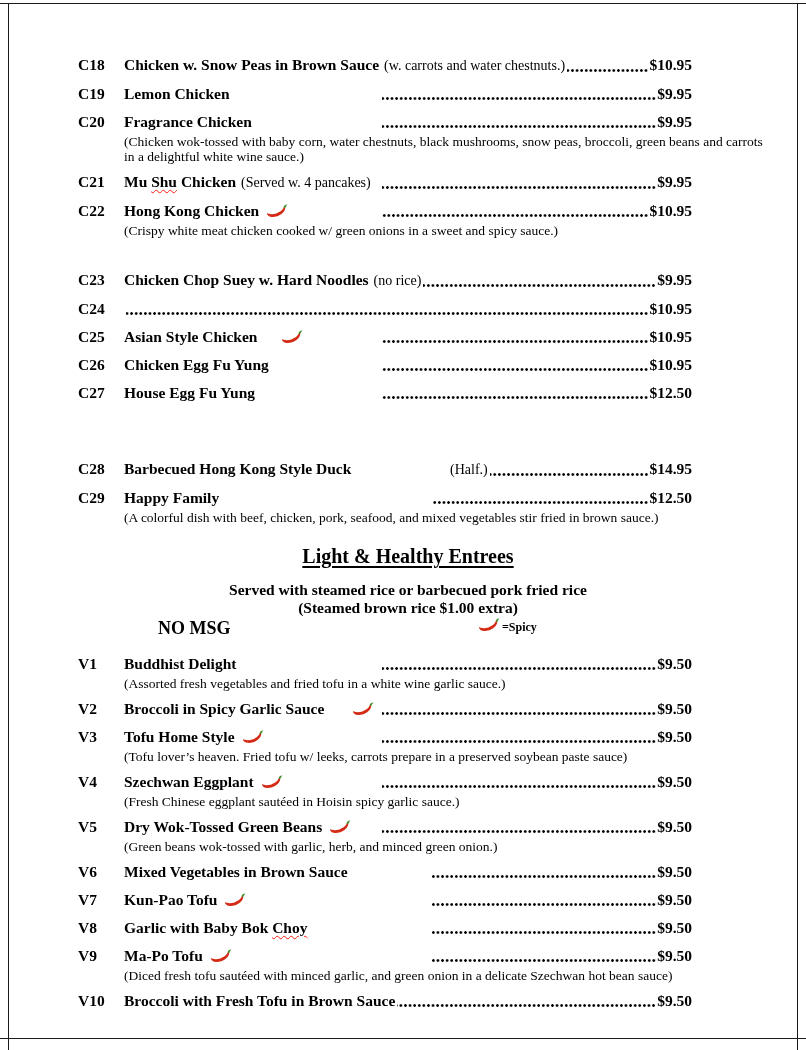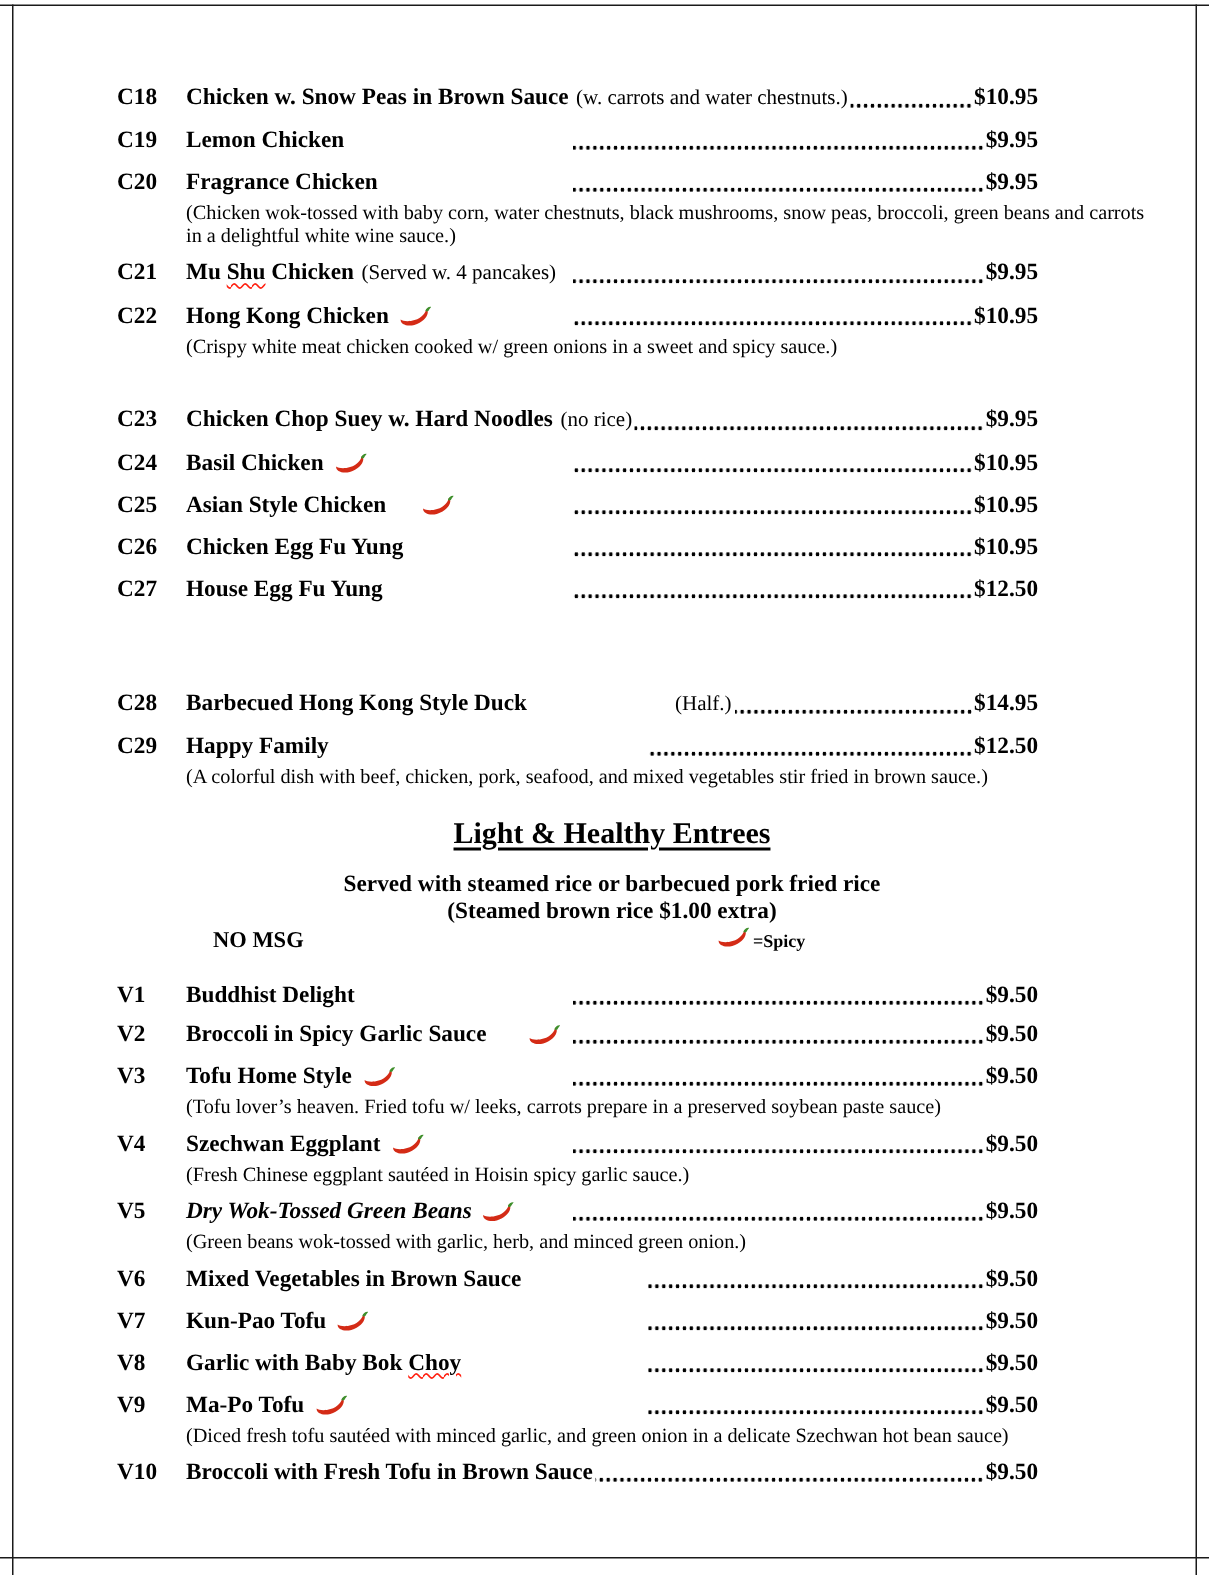--- a/index.html
+++ b/index.html
@@ -43,21 +43,21 @@
             text-decoration-color:#ff1f0f; text-decoration-thickness:1px;
             text-underline-offset:2px; }
 
   .section-header { width:660px; text-align:center; margin-top:18px; margin-bottom:20px;
                     position:relative; }
   .section-title { font-weight:bold; font-size:20px; line-height:26px;
                    text-decoration:underline; text-decoration-thickness:1.5px;
                    text-underline-offset:3px; margin-bottom:12px; }
   .section-sub { font-weight:bold; font-size:15.5px; line-height:18px; }
   .legend-row { position:relative; height:18px; margin-top:1px; text-align:left; }
-  .no-msg { font-weight:bold; font-size:15px; margin-left:64px; }
+  .no-msg { font-weight:bold; font-size:18px; margin-left:80px; }
   .spicy-legend { position:absolute; left:400px; top:0; display:flex;
                   align-items:center; font-weight:bold; font-size:12px; }
   .spicy-legend .chili-wrap { margin:0 2px 0 0; }
 </style>
 </head>
 <body>
 
 <div class="edge" id="edge-top"></div>
 <div class="edge" id="edge-bottom"></div>
 <div class="edge" id="edge-left"></div>
@@ -146,27 +146,20 @@
             </div>
             <div class="dots"></div>
             <span class="price">$9.95</span>
           </div>
         </div>
       </div>
       <div class="menu-item">
         <div class="name-row">
           <span class="code">C24</span>
           <div class="main">
-            <div class="ngroup" style="min-width: 256px;">
-              <span class="iname">Basil Chicken</span>
-              <span class="chili-wrap"><svg width="22" height="14" viewBox="0 0 22 14" aria-hidden="true">
-    <path d="M1.1 9.0 C0.7 12.2 5.6 13.9 10.2 12.6 C15.4 11.1 18.9 7.6 19.2 4.3 C19.3 3.2 18.8 2.4 18.1 2.1 C17.8 4.4 15.4 7.8 10.4 9.4 C6.3 10.7 2.7 10.2 1.1 9.0 Z" fill="#d42b16"></path>
-    <path d="M17.6 3.2 C18.0 1.6 19.6 0.4 21.4 0.6 C20.7 1.6 20.0 2.1 19.6 3.4 C18.9 3.9 18.0 3.8 17.6 3.2 Z" fill="#3f8f2c"></path>
-  </svg></span>
-            </div>
             <div class="dots"></div>
             <span class="price">$10.95</span>
           </div>
         </div>
       </div>
       <div class="menu-item">
         <div class="name-row">
           <span class="code">C25</span>
           <div class="main">
             <div class="ngroup" style="min-width: 256px; gap: 16px;">
@@ -254,20 +247,21 @@
         <div class="name-row">
           <span class="code">V1</span>
           <div class="main">
             <div class="ngroup" style="min-width: 256px;">
               <span class="iname">Buddhist Delight</span>
             </div>
             <div class="dots"></div>
             <span class="price">$9.50</span>
           </div>
         </div>
+        <div class="desc">(Assorted fresh vegetables and fried tofu in a white wine garlic sauce.)</div>
       </div>
       <div class="menu-item">
         <div class="name-row">
           <span class="code">V2</span>
           <div class="main">
             <div class="ngroup" style="min-width: 256px; gap: 21px;">
               <span class="iname">Broccoli in Spicy Garlic Sauce</span>
               <span class="chili-wrap"><svg width="22" height="14" viewBox="0 0 22 14" aria-hidden="true">
     <path d="M1.1 9.0 C0.7 12.2 5.6 13.9 10.2 12.6 C15.4 11.1 18.9 7.6 19.2 4.3 C19.3 3.2 18.8 2.4 18.1 2.1 C17.8 4.4 15.4 7.8 10.4 9.4 C6.3 10.7 2.7 10.2 1.1 9.0 Z" fill="#d42b16"></path>
     <path d="M17.6 3.2 C18.0 1.6 19.6 0.4 21.4 0.6 C20.7 1.6 20.0 2.1 19.6 3.4 C18.9 3.9 18.0 3.8 17.6 3.2 Z" fill="#3f8f2c"></path>
@@ -309,21 +303,21 @@
             <div class="dots"></div>
             <span class="price">$9.50</span>
           </div>
         </div>
         <div class="desc">(Fresh Chinese eggplant sautéed in Hoisin spicy garlic sauce.)</div>
       </div>
       <div class="menu-item with-desc">
         <div class="name-row">
           <span class="code">V5</span>
           <div class="main">
-            <div class="ngroup" style="min-width: 256px; font-style: italic;">
+            <div class="ngroup" style="min-width: 256px;">
               <span class="iname">Dry Wok-Tossed Green Beans</span>
               <span class="chili-wrap"><svg width="22" height="14" viewBox="0 0 22 14" aria-hidden="true">
     <path d="M1.1 9.0 C0.7 12.2 5.6 13.9 10.2 12.6 C15.4 11.1 18.9 7.6 19.2 4.3 C19.3 3.2 18.8 2.4 18.1 2.1 C17.8 4.4 15.4 7.8 10.4 9.4 C6.3 10.7 2.7 10.2 1.1 9.0 Z" fill="#d42b16"></path>
     <path d="M17.6 3.2 C18.0 1.6 19.6 0.4 21.4 0.6 C20.7 1.6 20.0 2.1 19.6 3.4 C18.9 3.9 18.0 3.8 17.6 3.2 Z" fill="#3f8f2c"></path>
   </svg></span>
             </div>
             <div class="dots"></div>
             <span class="price">$9.50</span>
           </div>
         </div>

